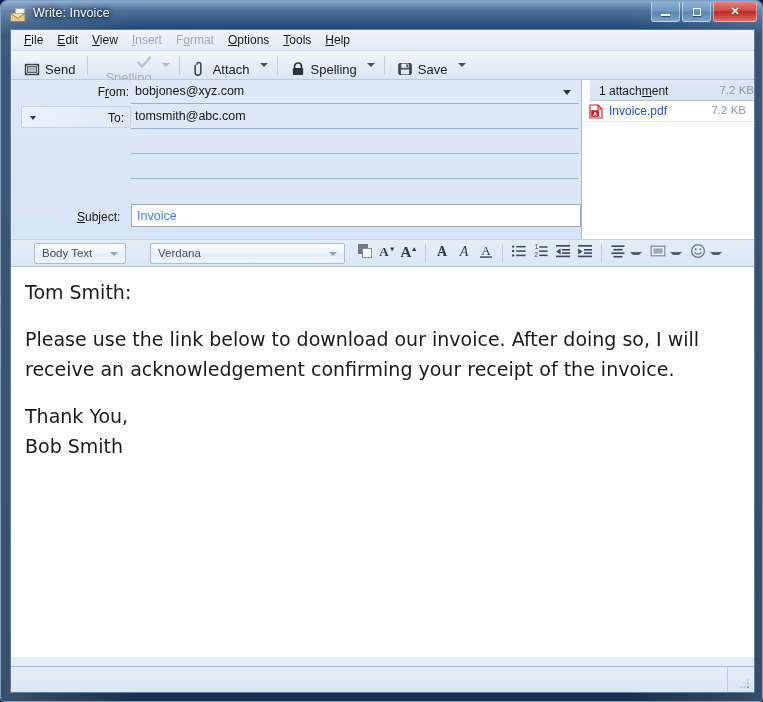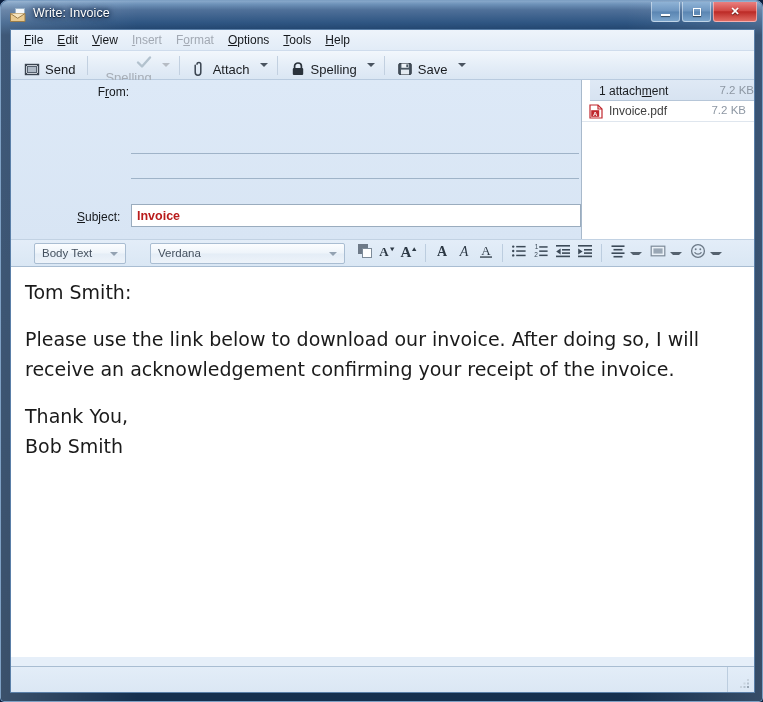--- a/index.html
+++ b/index.html
@@ -255,22 +255,21 @@
     left: 120px; top: 0;
     width: 450px; height: 23px;
     background: #ffffff;
     border: 1px solid #9aacbe;
     box-sizing: border-box;
   }
   #subject-value {
     position: absolute;
     left: 5px; top: 4px;
     font-size: 12.5px;
-    color: #b91c1c;
-    font-weight: bold;
+    color: #3b82f6;
   }
 
   
   #attach-pane {
     position: absolute;
     left: 570px; top: 0;
     width: 173px; height: 159px;
     background: #ffffff;
     border-left: 1px solid #a8b9cb;
     box-sizing: border-box;
@@ -295,21 +294,21 @@
   }
   .attach-row {
     position: absolute;
     left: 0; top: 21px;
     width: 100%; height: 21px;
     border-bottom: 1px solid #dfe6ee;
     box-sizing: border-box;
   }
   #attach-name {
     position: absolute; left: 27px; top: 3px;
-    font-size: 12px; color: #404040;
+    font-size: 12px; color: #1d4ed8;
     white-space: nowrap;
   }
   #attach-size {
     position: absolute; right: 8px; top: 3px;
     font-size: 11.5px; color: #8d97a3;
   }
   #pdf-icon {
     position: absolute; left: 7px; top: 3px;
     width: 14px; height: 15px;
   }
@@ -531,22 +530,35 @@
         <span class="caret-dn"></span>
       </div>
     </div>
 
     <div id="headers">
 
       <div id="addr-pane">
 
         <div class="addr-row" style="top:0px;">
           <span class="addr-label">F<u>r</u>om:</span>
+          <div class="addr-input">
+            <span class="addr-value">bobjones@xyz.com</span>
+            <span id="from-caret"></span>
+          </div>
         </div>
 
+        <div class="addr-row" style="top:25px;">
+          <div id="to-pill">
+            <span id="to-pill-caret"></span>
+            <span id="to-label-in">To:</span>
+          </div>
+          <div class="addr-input">
+            <span class="addr-value">tomsmith@abc.com</span>
+          </div>
+        </div>
 
         <div class="addr-row" style="top:50px;">
           <div class="addr-input"></div>
         </div>
 
         <div class="addr-row" style="top:75px;">
           <div class="addr-input"></div>
         </div>
 
         <div id="subject-row">

